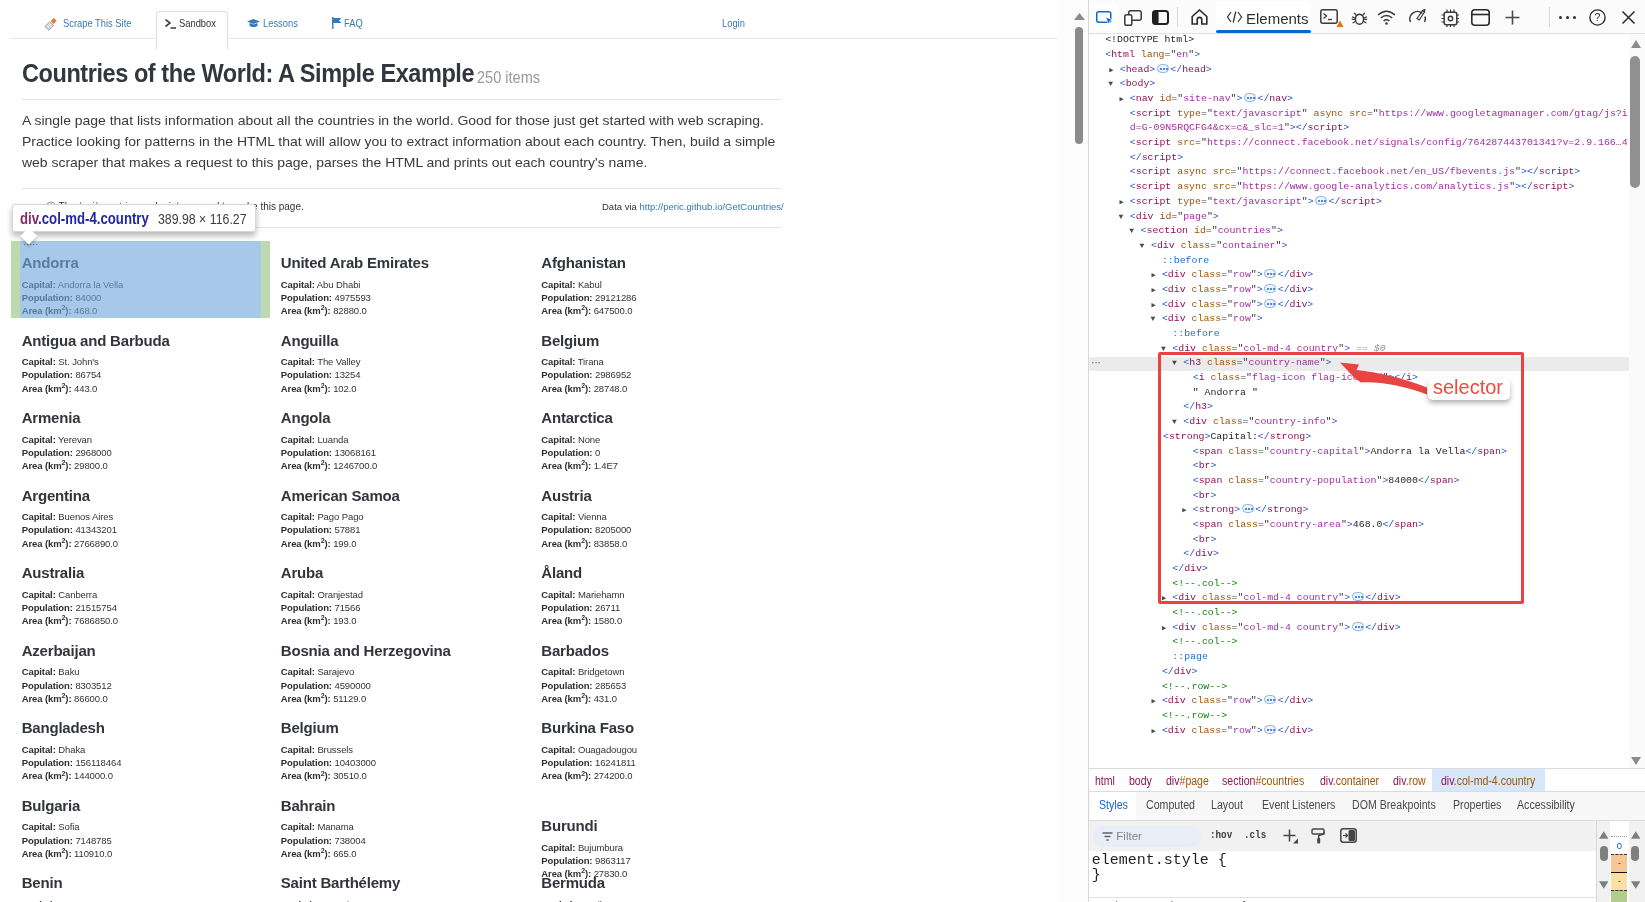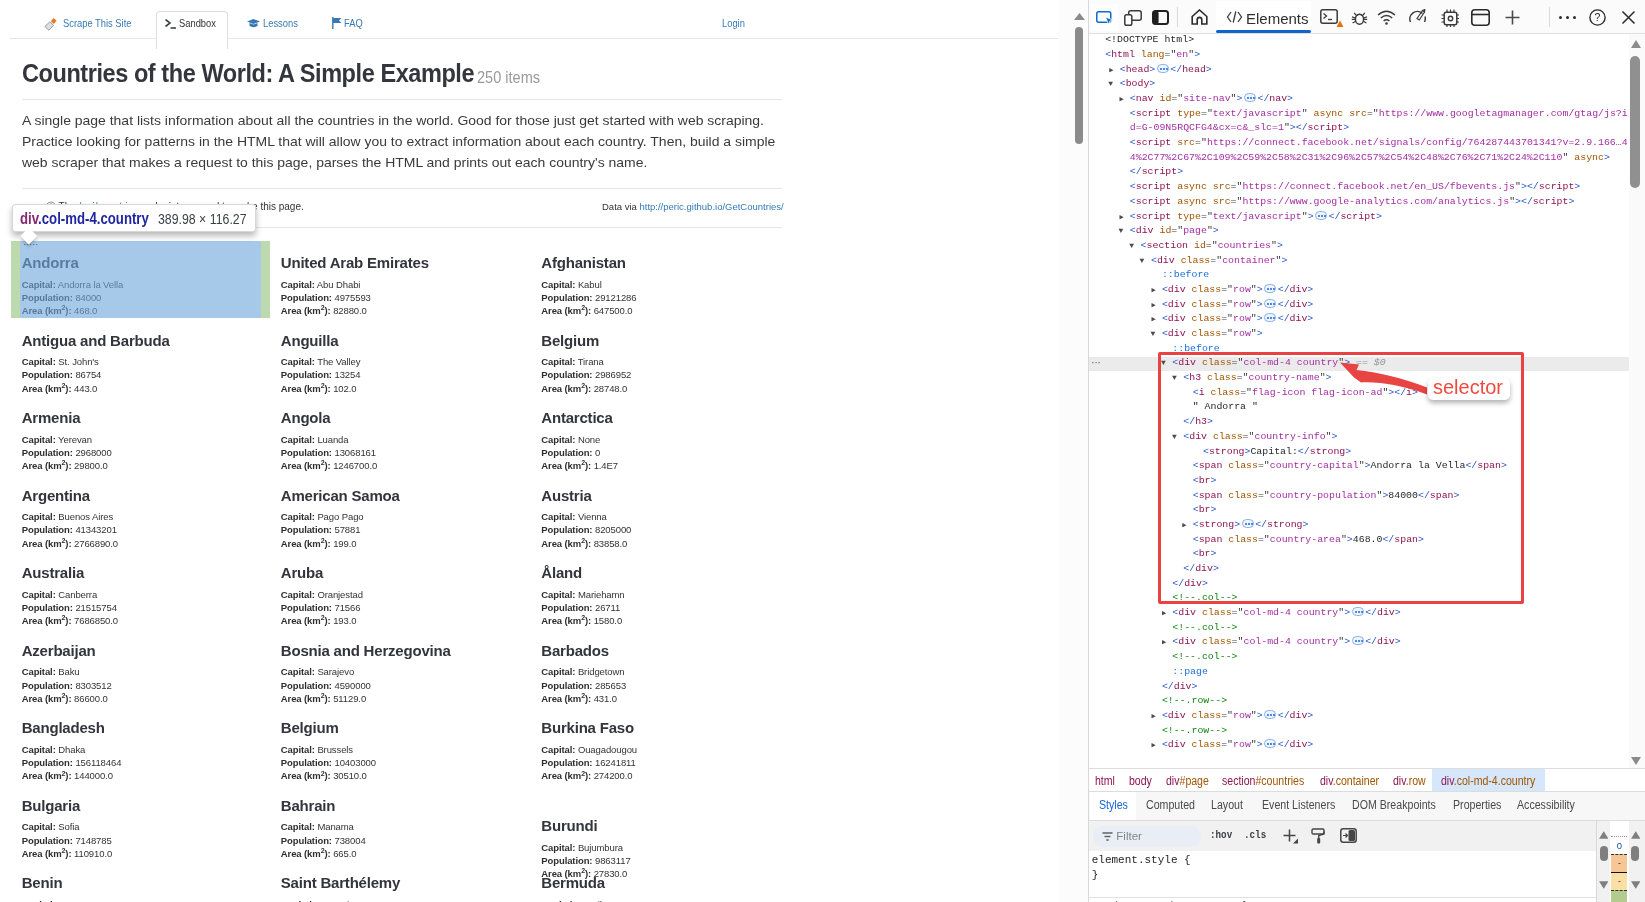--- a/index.html
+++ b/index.html
@@ -273,41 +273,40 @@
 <div class="abs" style="left:1091px;top:354.5px;height:14.7px;line-height:14.7px;color:#5f6368;font-size:11px;letter-spacing:-0.5px;font-family:'Liberation Sans',sans-serif">···</div>
 <div class="abs dt-code" style="left:1090px;top:33.3px;width:553px;overflow:hidden">
 <div class="tr" style="padding-left:15.2px"><span class="tx">&lt;!DOCTYPE html&gt;</span></div>
 <div class="tr" style="padding-left:15.2px"><span class="p">&lt;</span><span class="t">html</span> <span class="at">lang</span><span class="q">="</span><span class="v">en</span><span class="q">"</span><span class="p">&gt;</span></div>
 <div class="tr" style="padding-left:29.7px"><span class="tri" style="left:19.3px">▶</span><span class="p">&lt;</span><span class="t">head</span><span class="p">&gt;</span><span class="pill"><i></i></span><span class="p">&lt;/</span><span class="t">head</span><span class="p">&gt;</span></div>
 <div class="tr" style="padding-left:29.7px"><span class="tri" style="left:18.3px;font-size:8px">▼</span><span class="p">&lt;</span><span class="t">body</span><span class="p">&gt;</span></div>
 <div class="tr" style="padding-left:39.8px"><span class="tri" style="left:29.4px">▶</span><span class="p">&lt;</span><span class="t">nav</span> <span class="at">id</span><span class="q">="</span><span class="v">site-nav</span><span class="q">"</span><span class="p">&gt;</span><span class="pill"><i></i></span><span class="p">&lt;/</span><span class="t">nav</span><span class="p">&gt;</span></div>
 <div class="tr" style="padding-left:39.8px"><span class="p">&lt;</span><span class="t">script</span> <span class="at">type</span><span class="q">="</span><span class="v">text/javascript</span><span class="q">"</span> <span class="at">async</span> <span class="at">src</span><span class="q">="</span><span class="v">https://www.googletagmanager.com/gtag/js?i</span></div>
 <div class="tr" style="padding-left:39.8px"><span class="v">d=G-09N5RQCFG4&amp;cx=c&amp;_slc=1</span><span class="q">"</span><span class="p">&gt;</span><span class="p">&lt;/</span><span class="t">script</span><span class="p">&gt;</span></div>
 <div class="tr" style="padding-left:39.8px"><span class="p">&lt;</span><span class="t">script</span> <span class="at">src</span><span class="q">="</span><span class="v">https://connect.facebook.net/signals/config/764287443701341?v=2.9.166…4</span></div>
-<div class="tr" style="padding-left:39.8px"><span class="v">4%2C77%2C67%2C109%2C59%2C58%2C31%2C96%2C57%2C54%2C48%2C76%2C71%2C24%2C110</span><span class="q">"</span> <span class="at">async</span><span class="p">&gt;</span></div>
 <div class="tr" style="padding-left:39.8px"><span class="p">&lt;/</span><span class="t">script</span><span class="p">&gt;</span></div>
 <div class="tr" style="padding-left:39.8px"><span class="p">&lt;</span><span class="t">script</span> <span class="at">async</span> <span class="at">src</span><span class="q">="</span><span class="v">https://connect.facebook.net/en_US/fbevents.js</span><span class="q">"</span><span class="p">&gt;</span><span class="p">&lt;/</span><span class="t">script</span><span class="p">&gt;</span></div>
 <div class="tr" style="padding-left:39.8px"><span class="p">&lt;</span><span class="t">script</span> <span class="at">async</span> <span class="at">src</span><span class="q">="</span><span class="v">https://www.google-analytics.com/analytics.js</span><span class="q">"</span><span class="p">&gt;</span><span class="p">&lt;/</span><span class="t">script</span><span class="p">&gt;</span></div>
 <div class="tr" style="padding-left:39.8px"><span class="tri" style="left:29.4px">▶</span><span class="p">&lt;</span><span class="t">script</span> <span class="at">type</span><span class="q">="</span><span class="v">text/javascript</span><span class="q">"</span><span class="p">&gt;</span><span class="pill"><i></i></span><span class="p">&lt;/</span><span class="t">script</span><span class="p">&gt;</span></div>
 <div class="tr" style="padding-left:39.8px"><span class="tri" style="left:28.4px;font-size:8px">▼</span><span class="p">&lt;</span><span class="t">div</span> <span class="at">id</span><span class="q">="</span><span class="v">page</span><span class="q">"</span><span class="p">&gt;</span></div>
 <div class="tr" style="padding-left:50.6px"><span class="tri" style="left:39.2px;font-size:8px">▼</span><span class="p">&lt;</span><span class="t">section</span> <span class="at">id</span><span class="q">="</span><span class="v">countries</span><span class="q">"</span><span class="p">&gt;</span></div>
 <div class="tr" style="padding-left:61.0px"><span class="tri" style="left:49.6px;font-size:8px">▼</span><span class="p">&lt;</span><span class="t">div</span> <span class="at">class</span><span class="q">="</span><span class="v">container</span><span class="q">"</span><span class="p">&gt;</span></div>
 <div class="tr" style="padding-left:71.9px"><span class="ps">::before</span></div>
 <div class="tr" style="padding-left:71.9px"><span class="tri" style="left:61.5px">▶</span><span class="p">&lt;</span><span class="t">div</span> <span class="at">class</span><span class="q">="</span><span class="v">row</span><span class="q">"</span><span class="p">&gt;</span><span class="pill"><i></i></span><span class="p">&lt;/</span><span class="t">div</span><span class="p">&gt;</span></div>
 <div class="tr" style="padding-left:71.9px"><span class="tri" style="left:61.5px">▶</span><span class="p">&lt;</span><span class="t">div</span> <span class="at">class</span><span class="q">="</span><span class="v">row</span><span class="q">"</span><span class="p">&gt;</span><span class="pill"><i></i></span><span class="p">&lt;/</span><span class="t">div</span><span class="p">&gt;</span></div>
 <div class="tr" style="padding-left:71.9px"><span class="tri" style="left:61.5px">▶</span><span class="p">&lt;</span><span class="t">div</span> <span class="at">class</span><span class="q">="</span><span class="v">row</span><span class="q">"</span><span class="p">&gt;</span><span class="pill"><i></i></span><span class="p">&lt;/</span><span class="t">div</span><span class="p">&gt;</span></div>
 <div class="tr" style="padding-left:71.9px"><span class="tri" style="left:60.5px;font-size:8px">▼</span><span class="p">&lt;</span><span class="t">div</span> <span class="at">class</span><span class="q">="</span><span class="v">row</span><span class="q">"</span><span class="p">&gt;</span></div>
 <div class="tr" style="padding-left:82.3px"><span class="ps">::before</span></div>
 <div class="tr" style="padding-left:82.3px"><span class="tri" style="left:70.9px;font-size:8px">▼</span><span class="p">&lt;</span><span class="t">div</span> <span class="at">class</span><span class="q">="</span><span class="v">col-md-4 country</span><span class="q">"</span><span class="p">&gt;</span>&nbsp;<span class="gr">== $0</span></div>
 <div class="tr" style="padding-left:93.3px"><span class="tri" style="left:81.9px;font-size:8px">▼</span><span class="p">&lt;</span><span class="t">h3</span> <span class="at">class</span><span class="q">="</span><span class="v">country-name</span><span class="q">"</span><span class="p">&gt;</span></div>
 <div class="tr" style="padding-left:102.7px"><span class="p">&lt;</span><span class="t">i</span> <span class="at">class</span><span class="q">="</span><span class="v">flag-icon flag-icon-ad</span><span class="q">"</span><span class="p">&gt;</span><span class="p">&lt;/</span><span class="t">i</span><span class="p">&gt;</span></div>
 <div class="tr" style="padding-left:102.7px"><span class="tx">" Andorra "</span></div>
 <div class="tr" style="padding-left:93.3px"><span class="p">&lt;/</span><span class="t">h3</span><span class="p">&gt;</span></div>
 <div class="tr" style="padding-left:93.3px"><span class="tri" style="left:81.9px;font-size:8px">▼</span><span class="p">&lt;</span><span class="t">div</span> <span class="at">class</span><span class="q">="</span><span class="v">country-info</span><span class="q">"</span><span class="p">&gt;</span></div>
-<div class="tr" style="padding-left:113px"><span class="p">&lt;</span><span class="t">strong</span><span class="p">&gt;</span><span class="tx">Capital:</span><span class="p">&lt;/</span><span class="t">strong</span><span class="p">&gt;</span></div>
+<div class="tr" style="padding-left:73px"><span class="p">&lt;</span><span class="t">strong</span><span class="p">&gt;</span><span class="tx">Capital:</span><span class="p">&lt;/</span><span class="t">strong</span><span class="p">&gt;</span></div>
 <div class="tr" style="padding-left:102.7px"><span class="p">&lt;</span><span class="t">span</span> <span class="at">class</span><span class="q">="</span><span class="v">country-capital</span><span class="q">"</span><span class="p">&gt;</span><span class="tx">Andorra la Vella</span><span class="p">&lt;/</span><span class="t">span</span><span class="p">&gt;</span></div>
 <div class="tr" style="padding-left:102.7px"><span class="p">&lt;</span><span class="t">br</span><span class="p">&gt;</span></div>
 <div class="tr" style="padding-left:102.7px"><span class="p">&lt;</span><span class="t">span</span> <span class="at">class</span><span class="q">="</span><span class="v">country-population</span><span class="q">"</span><span class="p">&gt;</span><span class="tx">84000</span><span class="p">&lt;/</span><span class="t">span</span><span class="p">&gt;</span></div>
 <div class="tr" style="padding-left:102.7px"><span class="p">&lt;</span><span class="t">br</span><span class="p">&gt;</span></div>
 <div class="tr" style="padding-left:102.7px"><span class="tri" style="left:92.3px">▶</span><span class="p">&lt;</span><span class="t">strong</span><span class="p">&gt;</span><span class="pill"><i></i></span><span class="p">&lt;/</span><span class="t">strong</span><span class="p">&gt;</span></div>
 <div class="tr" style="padding-left:102.7px"><span class="p">&lt;</span><span class="t">span</span> <span class="at">class</span><span class="q">="</span><span class="v">country-area</span><span class="q">"</span><span class="p">&gt;</span><span class="tx">468.0</span><span class="p">&lt;/</span><span class="t">span</span><span class="p">&gt;</span></div>
 <div class="tr" style="padding-left:102.7px"><span class="p">&lt;</span><span class="t">br</span><span class="p">&gt;</span></div>
 <div class="tr" style="padding-left:93.3px"><span class="p">&lt;/</span><span class="t">div</span><span class="p">&gt;</span></div>
 <div class="tr" style="padding-left:82.3px"><span class="p">&lt;/</span><span class="t">div</span><span class="p">&gt;</span></div>
 <div class="tr" style="padding-left:82.3px"><span class="cm">&lt;!--.col--&gt;</span></div>
@@ -380,21 +379,21 @@
   <path d="M3 7.5 L7 7.5 M5.5 5.5 L7.5 7.5 L5.5 9.5" stroke="#454545" stroke-width="1.2" fill="none"></path>
 </svg>
 
 <svg class="abs" style="left:1311px;top:828px" width="14" height="16" viewBox="0 0 14 16">
   <rect x="1" y="1" width="12" height="5" rx="1.2" fill="none" stroke="#454545" stroke-width="1.4"></rect>
   <path d="M13 3.5 L13 6 L7.7 7.5 L7.7 10" stroke="#454545" stroke-width="1.4" fill="none"></path>
   <rect x="6.2" y="10" width="3" height="5.5" rx="1" fill="#454545"></rect>
 </svg>
 
 <div class="abs" style="left:1089px;top:850.7px;width:507px;height:51.3px;background:#fff"></div>
-<div class="abs dt-code" style="left:1091.7px;top:852.5px;font-size:11px;line-height:15.5px;color:#1f1f1f;">element.style {<br>}</div>
+<div class="abs dt-code" style="left:1091.7px;top:852.5px;font-size:15px;line-height:15.5px;color:#1f1f1f;">element.style {<br>}</div>
 <div class="abs" style="left:1089px;top:897.3px;width:507px;height:1px;background:#e0e0e0"></div>
 <div class="abs dt-code" style="left:1091.7px;top:899.5px;font-size:9.2px;color:#1f1f1f;">section#countries .country {</div>
 <div class="abs" style="left:1596.2px;top:820px;width:1px;height:82px;background:#d8d8d8"></div>
 
 <div class="abs" style="left:1597.3px;top:820.7px;width:13px;height:81.3px;background:#f1f1f2"></div>
 <svg class="abs" style="left:1598.8px;top:830.8px" width="9.5" height="8" viewBox="0 0 10 8">
     <path d="M5 0 L10 8 L0 8 Z" fill="#7f7f7f"></path>
   </svg>
 <div class="abs" style="left:1599.5px;top:845.8px;width:8px;height:15.7px;background:#7f7f7f;border-radius:4px"></div>
 <svg class="abs" style="left:1598.8px;top:881px" width="9.5" height="8" viewBox="0 0 10 8">

